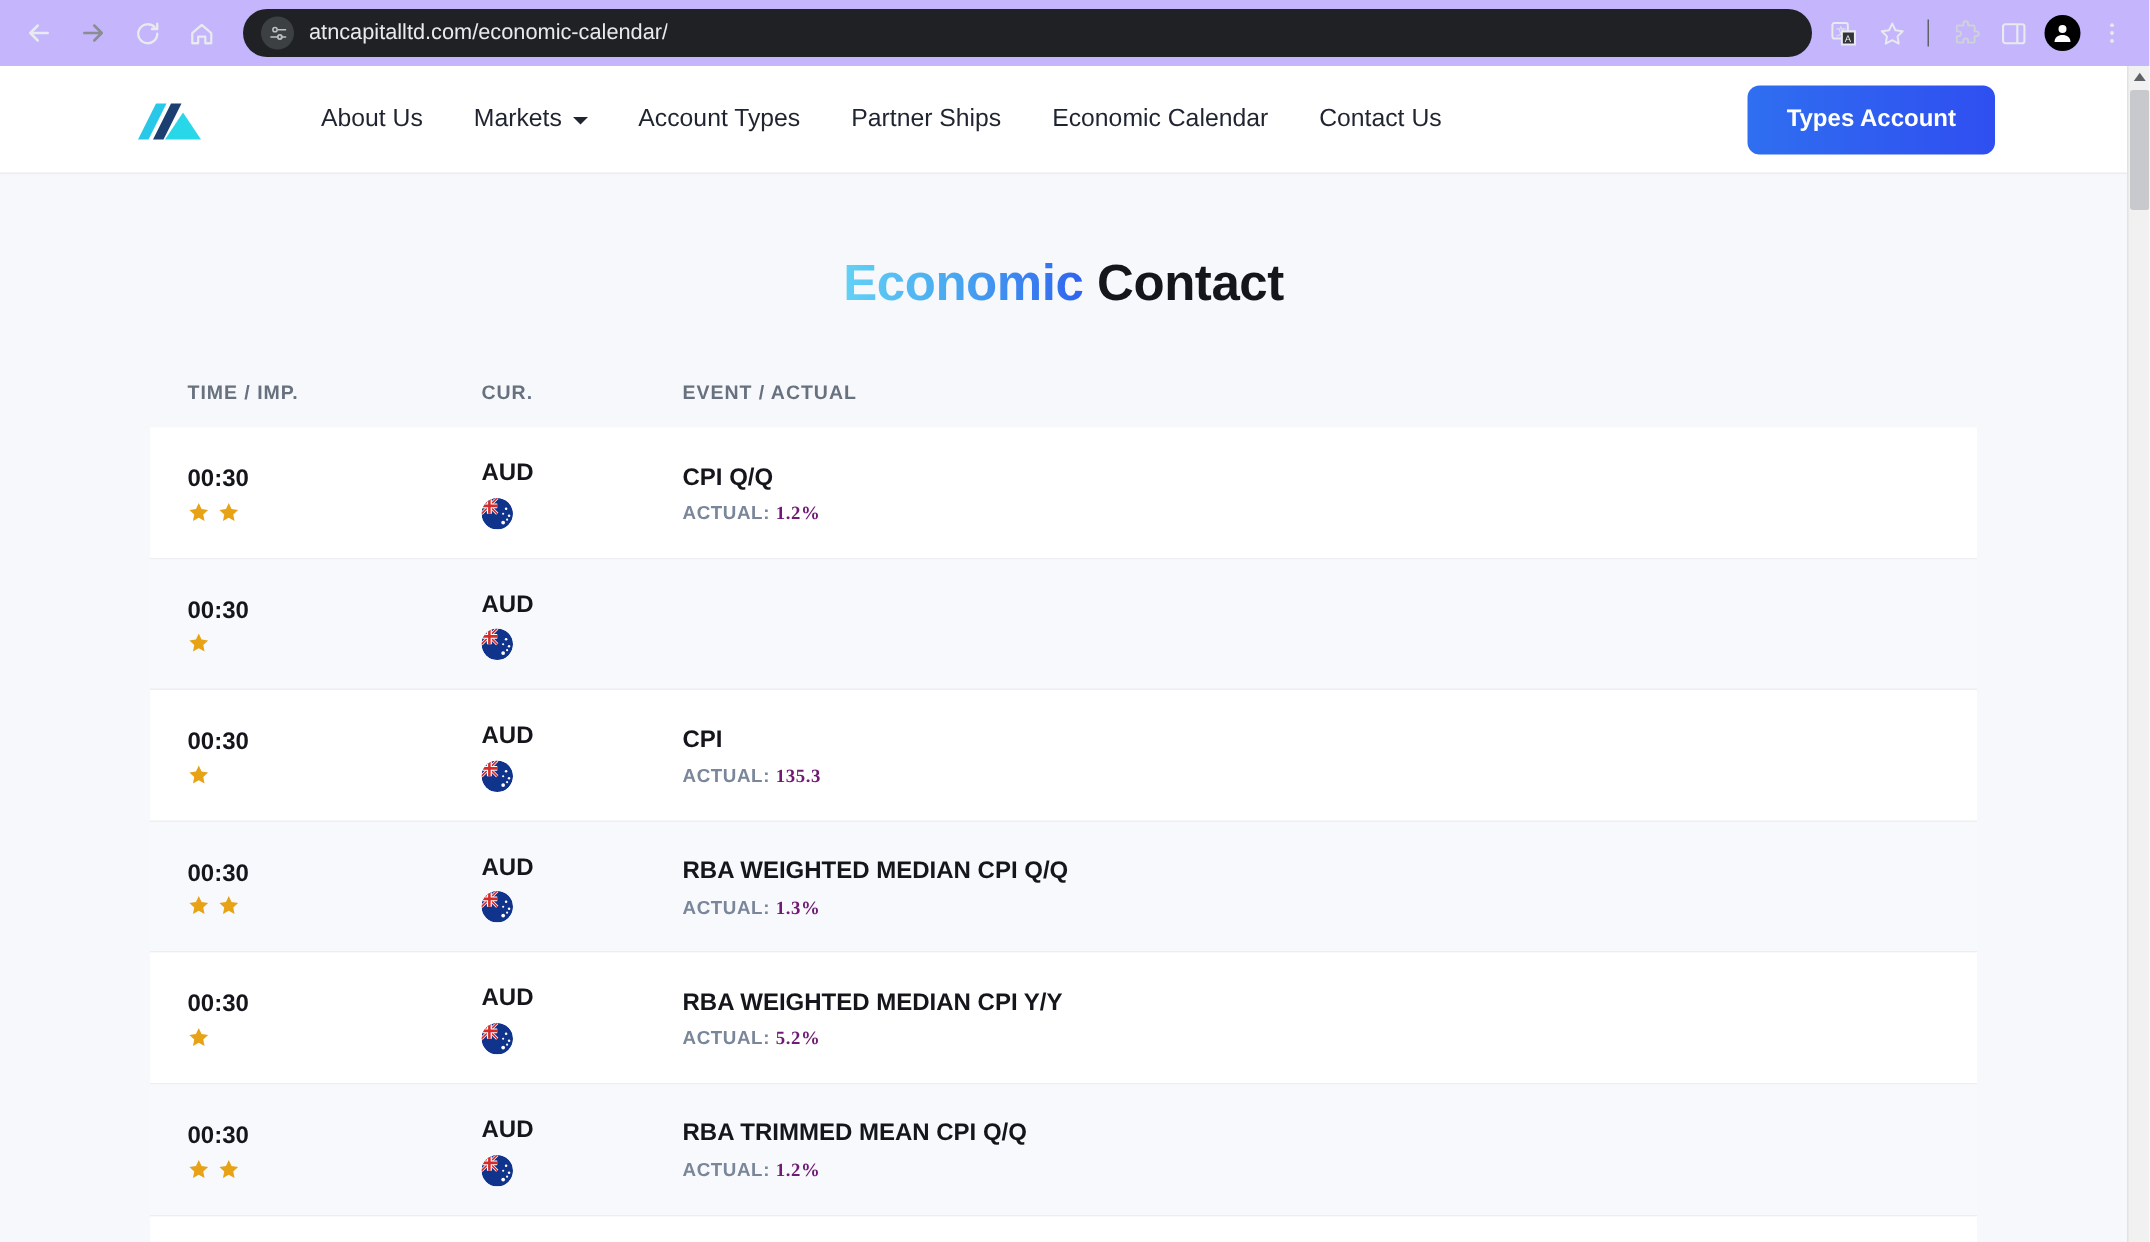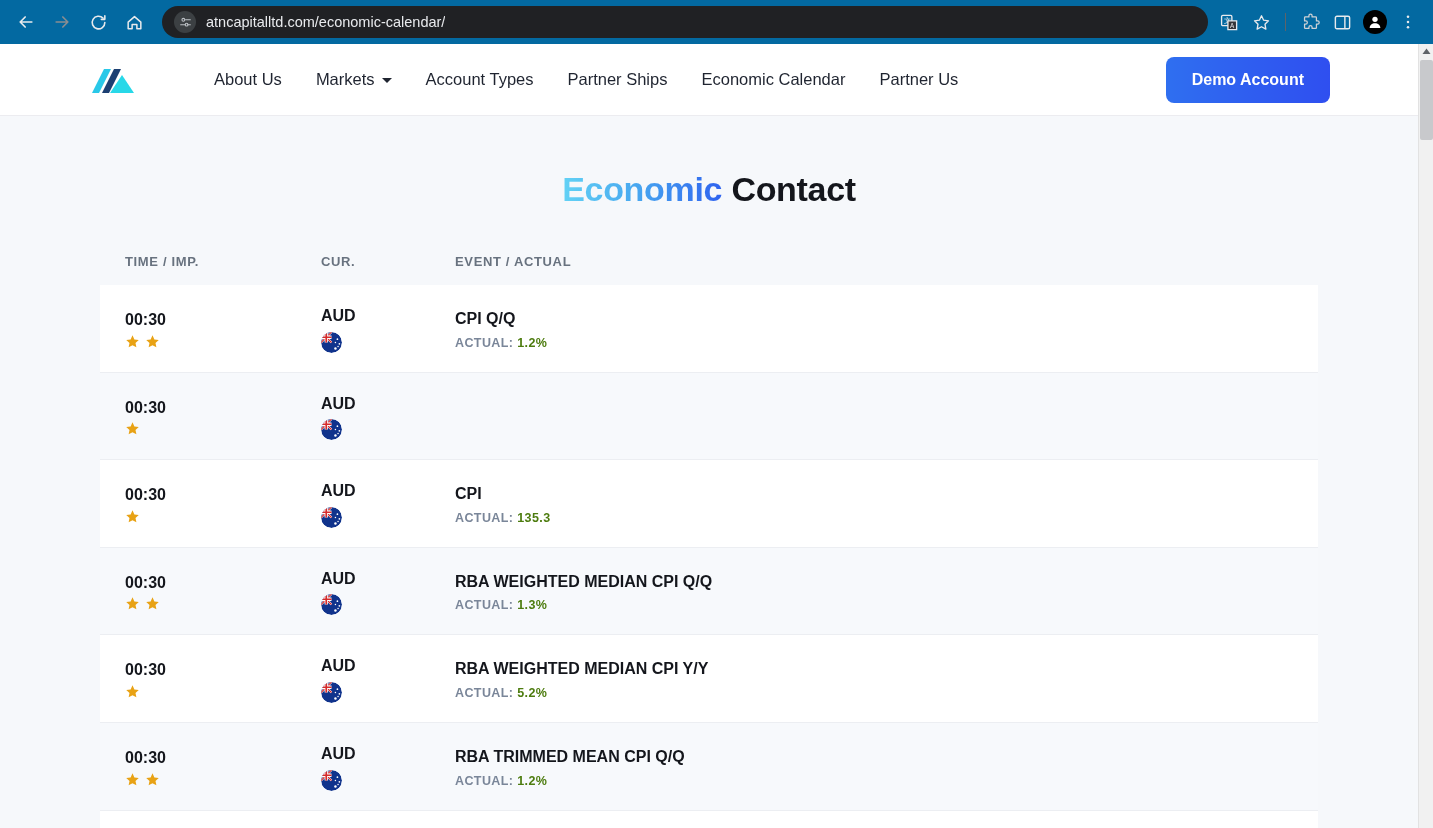--- a/index.html
+++ b/index.html
@@ -10,21 +10,21 @@
     overflow: hidden;
     font-family: "Liberation Sans", sans-serif;
     background: #ffffff;
   }
 
   
   .browser-chrome {
     position: relative;
     width: 1433px;
     height: 44px;
-    background: #0369a1;
+    background: #c4b5fd;
     display: flex;
     align-items: center;
     padding: 0 10px;
   }
   .nav-btns { display: flex; align-items: center; gap: 4px; }
   .nav-btn {
     width: 32px; height: 32px;
     display: flex; align-items: center; justify-content: center;
     border-radius: 50%;
   }
@@ -210,21 +210,21 @@
     color: #14161c;
     line-height: 1.35;
   }
   .evt-actual {
     margin-top: 6px;
     font-size: 12.5px;
     font-weight: bold;
     letter-spacing: 0.4px;
     color: #7a8699;
   }
-  .evt-actual .val { color: #4d7c0f; }
+  .evt-actual .val { color: #701a75; font-family: Liberation Serif, serif; }
 
   
   .scrollbar {
     position: absolute;
     top: 0; right: 0;
     width: 15px;
     height: 784px;
     background: #f1f1f1;
     border-left: 1px solid #e2e2e2;
   }
@@ -345,25 +345,25 @@
         <a class="nav-link">
             <span>Account Types</span>
           </a>
         <a class="nav-link">
             <span>Partner Ships</span>
           </a>
         <a class="nav-link">
             <span>Economic Calendar</span>
           </a>
         <a class="nav-link">
-            <span>Partner Us</span>
+            <span>Contact Us</span>
           </a>
       </nav>
 
-      <button class="demo-btn">Demo Account</button>
+      <button class="demo-btn">Types Account</button>
     </div>
 
     <h1 class="page-title">
       <span class="title-grad">Economic</span>
       <span class="title-dark">Contact</span>
     </h1>
 
     <div class="cal-wrap">
       <div class="cal-head">
         <span class="col-time">TIME / IMP.</span>

